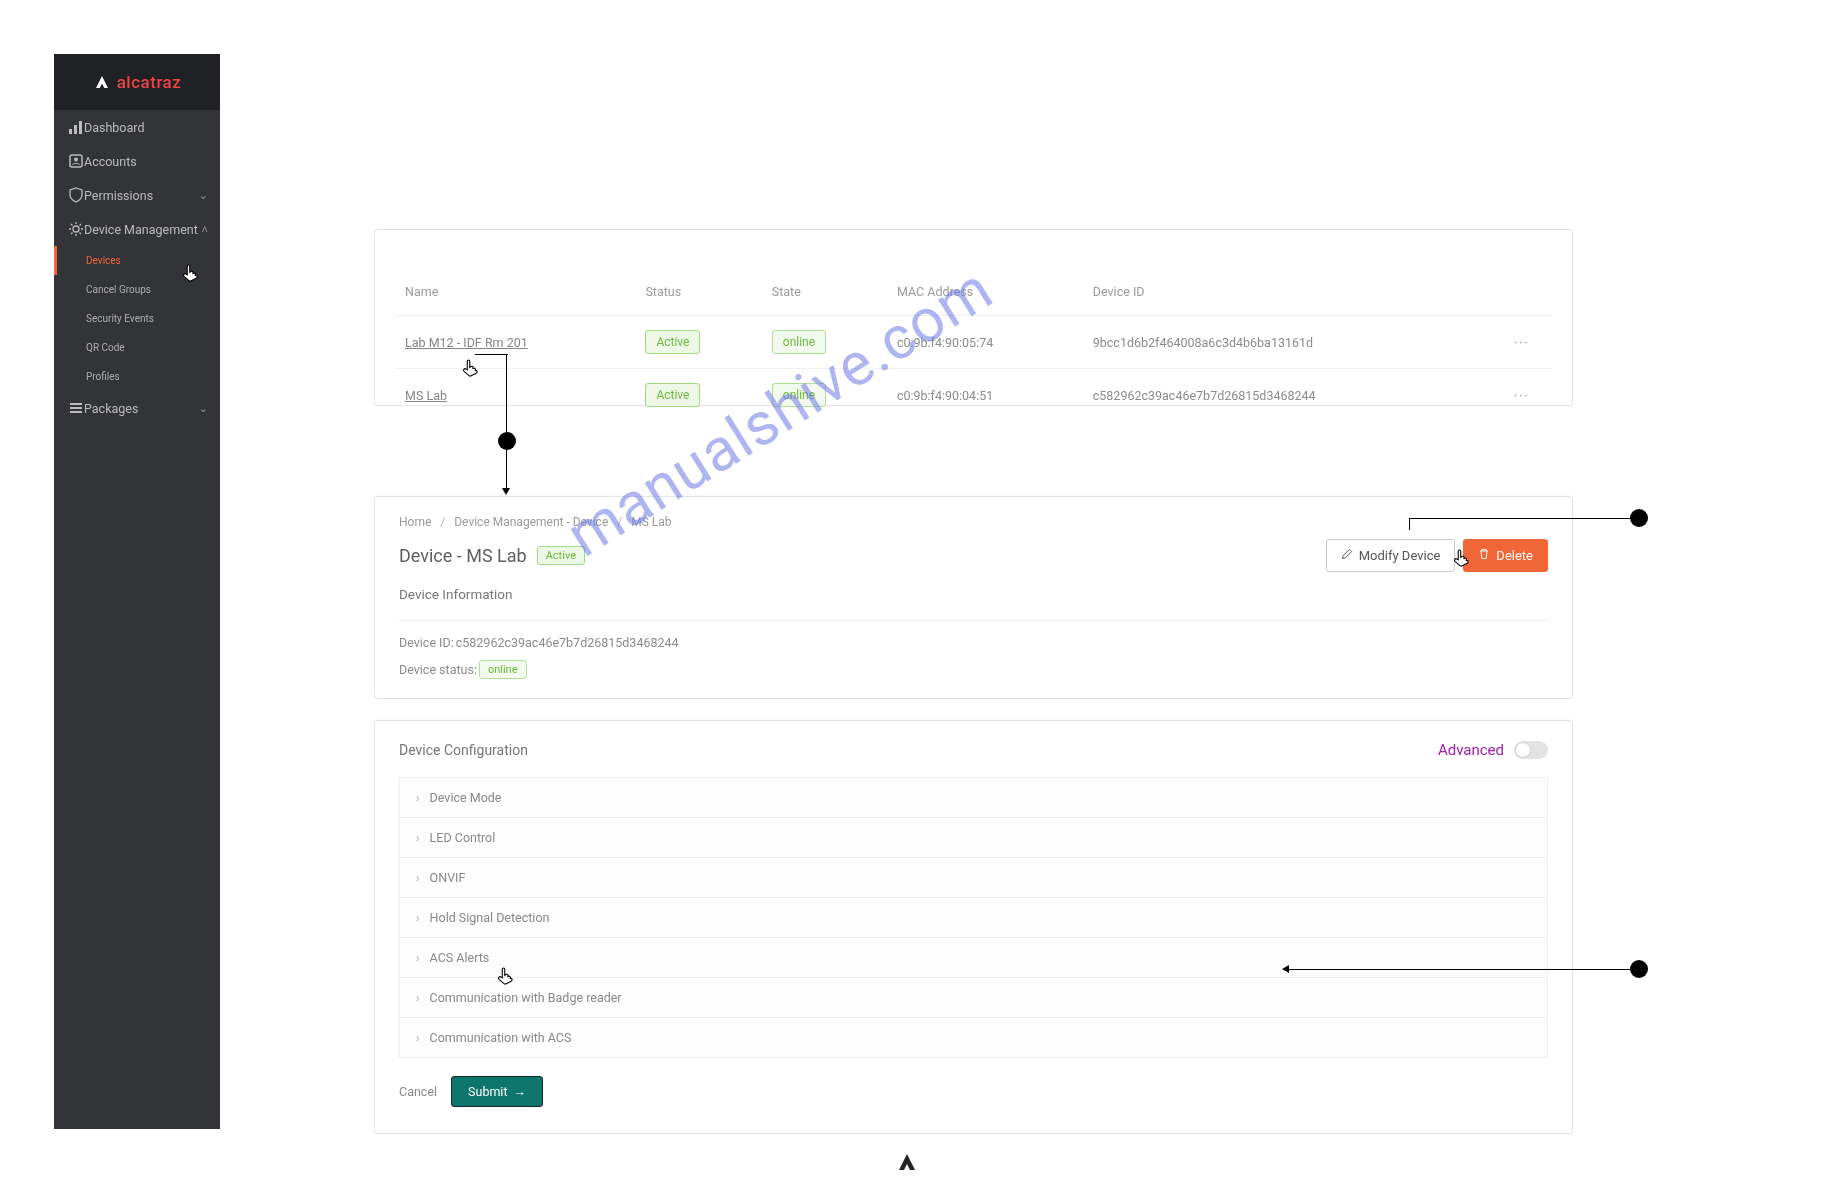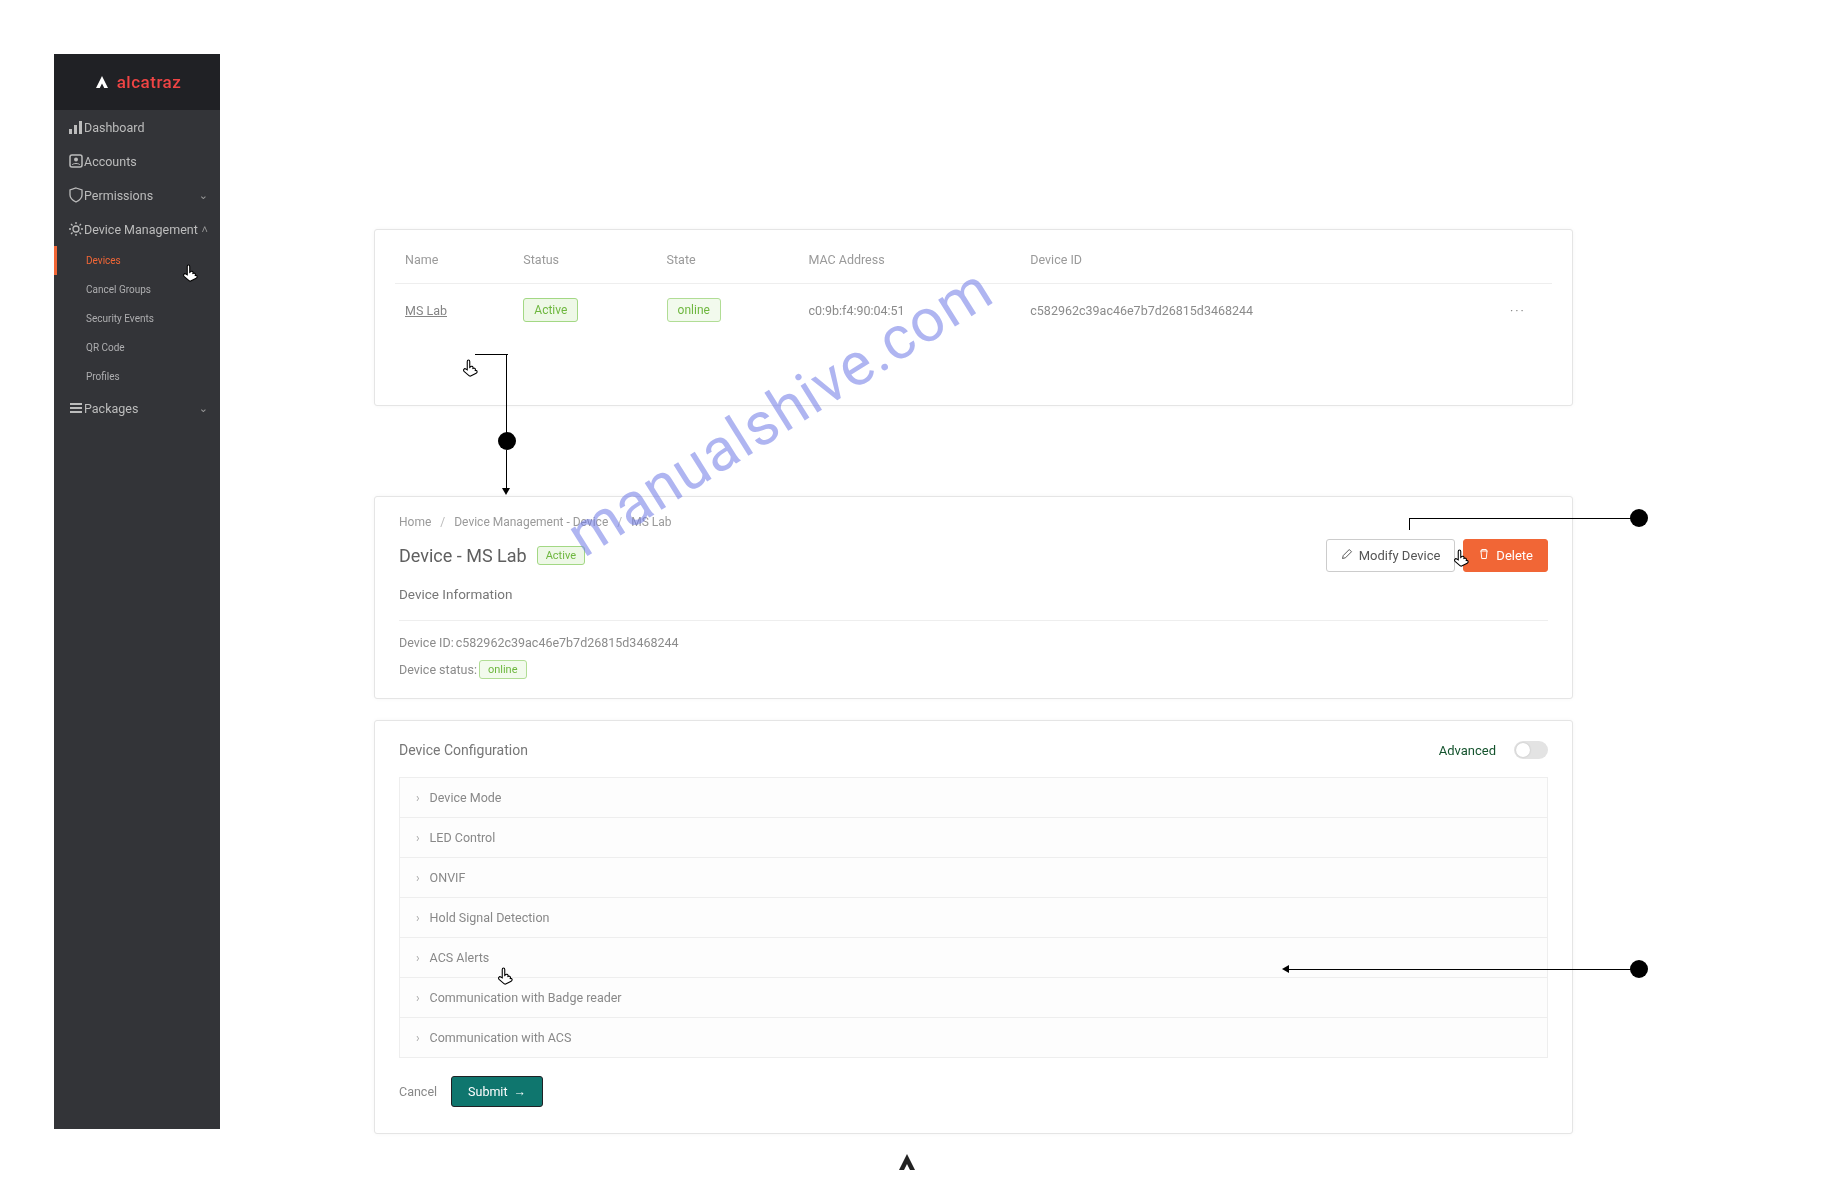--- a/index.html
+++ b/index.html
@@ -86,20 +86,21 @@
     padding:22px 20px 10px 20px;
   }
   .table-panel {
     left:374px; top:229px; width:1199px; height:177px;
   }
   table.dev-table {
     width:100%;
     border-collapse:collapse;
     font-size:13px;
     color:#888;
+    margin-top:32px;
   }
   table.dev-table th {
     text-align:left;
     font-weight:400;
     color:#9a9a9a;
     padding:0 10px 16px 10px;
     font-size:12.5px;
     border-bottom:1px solid #eee;
   }
   table.dev-table td {
@@ -165,21 +166,21 @@
   
   .config-panel {
     left:374px; top:720px; width:1199px; height:414px;
     padding:20px 24px;
   }
   .config-head {
     display:flex; justify-content:space-between; align-items:center;
     margin-bottom:18px;
   }
   .config-head .lbl {font-size:14px; color:#777;}
-  .adv-wrap { display:flex; align-items:center; gap:18px; font-size:13px; color:#14532d;}
+  .adv-wrap { display:flex; align-items:center; gap:10px; font-size:15px; color:#a21caf;}
   .toggle {
     width:34px; height:18px; background:#e3e3e3; border-radius:9px; position:relative; cursor:pointer;
   }
   .toggle .knob {
     position:absolute; left:2px; top:2px; width:14px; height:14px; background:#fff; border-radius:50%;
     box-shadow:0 0 2px rgba(0,0,0,.2);
   }
   .accordion {
     border:1px solid #eee;
   }
@@ -333,20 +334,28 @@
       <tr>
         <th>Name</th>
         <th>Status</th>
         <th>State</th>
         <th>MAC Address</th>
         <th>Device ID</th>
         <th></th>
       </tr>
     </thead>
     <tbody>
+      <tr>
+        <td><span class="linkish">Lab M12 - IDF Rm 201</span></td>
+        <td><span class="badge badge-active">Active</span></td>
+        <td><span class="badge badge-online">online</span></td>
+        <td>c0:9b:f4:90:05:74</td>
+        <td>9bcc1d6b2f464008a6c3d4b6ba13161d</td>
+        <td class="kebab">···</td>
+      </tr>
       <tr>
         <td><span class="linkish">MS Lab</span></td>
         <td><span class="badge badge-active">Active</span></td>
         <td><span class="badge badge-online">online</span></td>
         <td>c0:9b:f4:90:04:51</td>
         <td>c582962c39ac46e7b7d26815d3468244</td>
         <td class="kebab">···</td>
       </tr>
     </tbody>
   </table>

